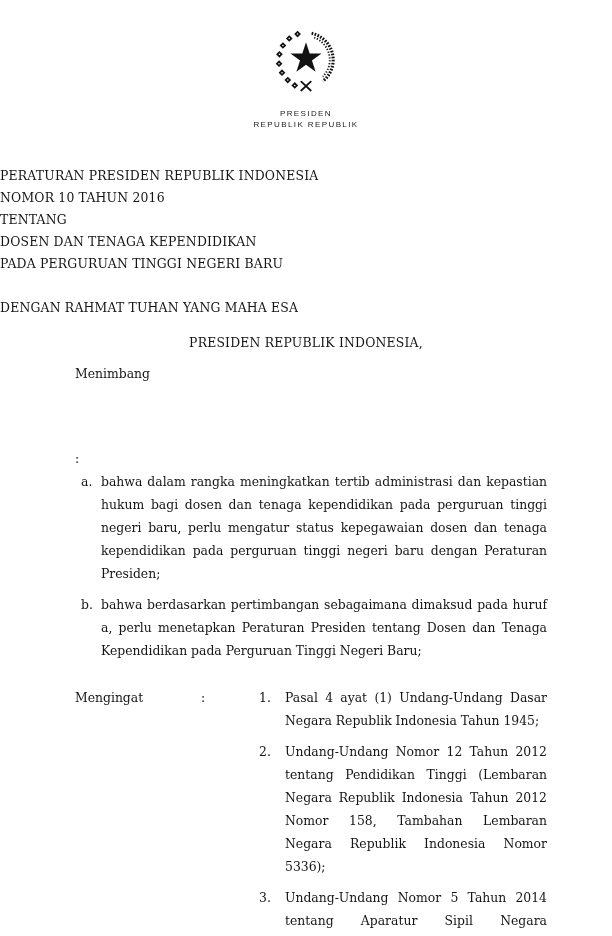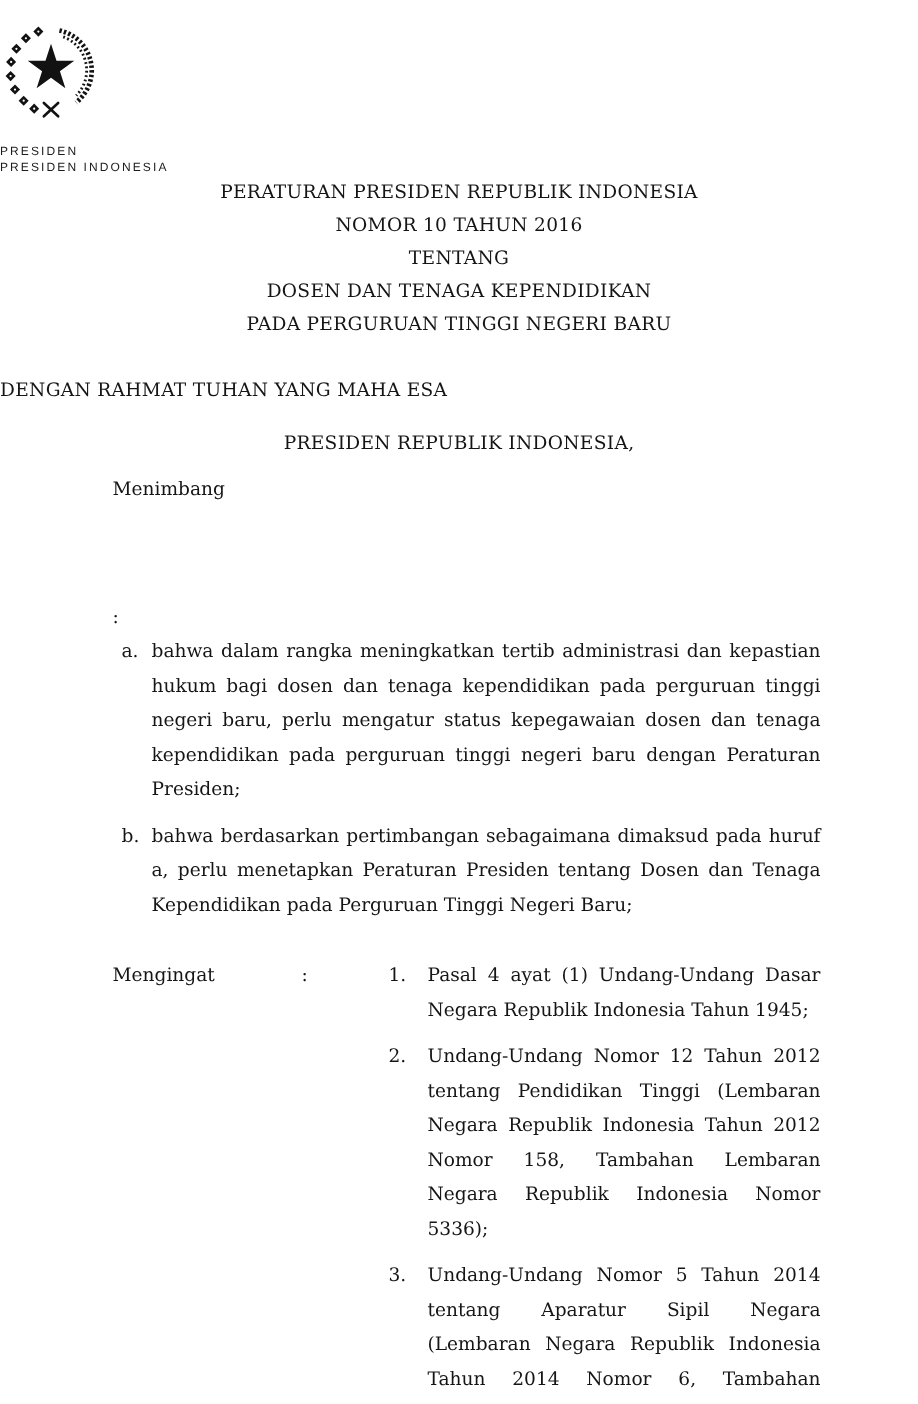--- a/index.html
+++ b/index.html
@@ -5,32 +5,31 @@
   html, body { margin:0; padding:0; background:#ffffff; }
   .page {
     position:relative;
     width:612px; height:936px;
     margin:0 auto;
     background:#ffffff;
     color:#151515;
     font-family:"DejaVu Serif", serif;
     overflow:hidden;
   }
-  .seal-wrap { padding-top:15px; text-align:left; }
+  .seal-wrap { padding-top:28px; text-align:center; }
   .seal-caption {
     margin-top:5px;
     font-family:"Liberation Sans", sans-serif;
     font-size:8px;
     letter-spacing:1.4px;
     line-height:10.5px;
     color:#1b1b1b;
   }
   .title-block {
-    margin-top:0;
-    text-align:center;
+    margin-top:35px;
     font-size:12.4px;
     line-height:22px;
     letter-spacing:0.2px;
   }
   .invocation { margin-top:22px; text-align:left; font-size:12.4px; line-height:22px; letter-spacing:0.2px; }
   .authority  { margin-top:13px; text-align:center; font-size:12.4px; line-height:22px; letter-spacing:0.2px; }
   .clause {
     display:flex;
     margin:0 65px 0 75px;
     font-size:12.4px;
@@ -88,21 +87,21 @@
         <circle cx="33.5" cy="83.5" r="1.1"></circle>
       </g>
 
       <path d="M58.3 6.9 A40 40 0 0 1 74.6 77.5" fill="none" stroke="#121212" stroke-width="4.6" stroke-dasharray="2.4 2.1"></path>
       <path d="M62 13.1 A35 35 0 0 1 74.7 70.7" fill="none" stroke="#121212" stroke-width="2.8" stroke-dasharray="1.8 2.5"></path>
 
       <path d="M43 78 L57 91 M57 78 L43 91" stroke="#121212" stroke-width="2.6" fill="none" stroke-linecap="round"></path>
     </svg>
     <div class="seal-caption">
       <div>PRESIDEN</div>
-      <div>PRESIDEN  INDONESIA</div>
+      <div>REPUBLIK  REPUBLIK</div>
     </div>
   </div>
 
   <div class="title-block">
     <div>PERATURAN PRESIDEN REPUBLIK INDONESIA</div>
     <div>NOMOR 10 TAHUN 2016</div>
     <div>TENTANG</div>
     <div>DOSEN DAN TENAGA KEPENDIDIKAN</div>
     <div>PADA PERGURUAN TINGGI NEGERI BARU</div>
   </div>

